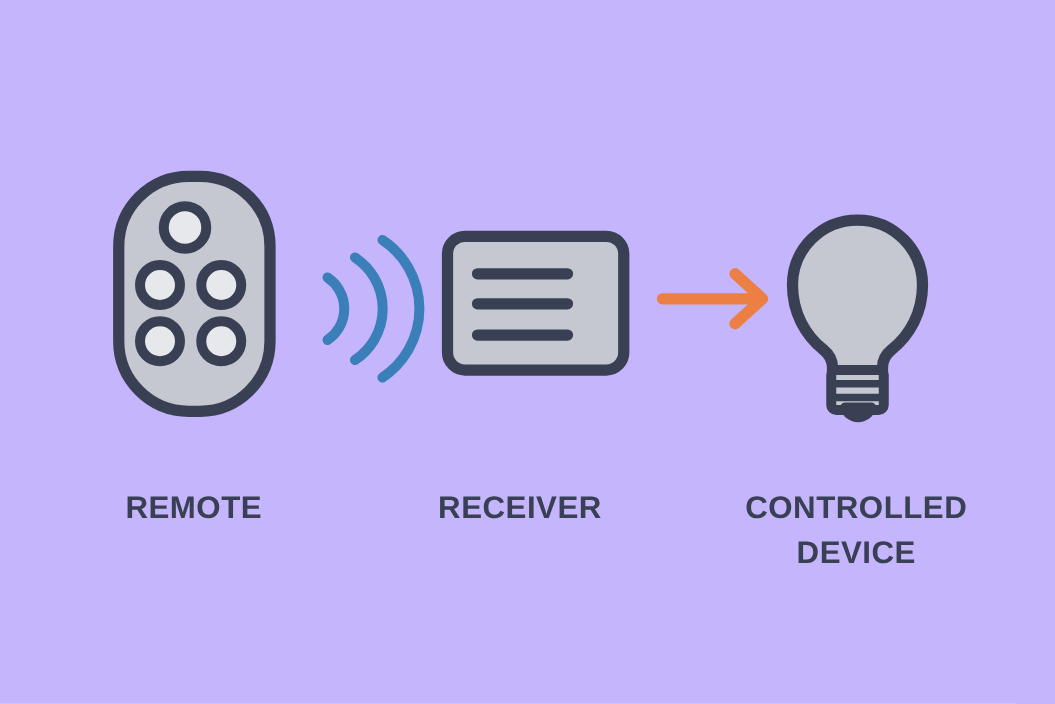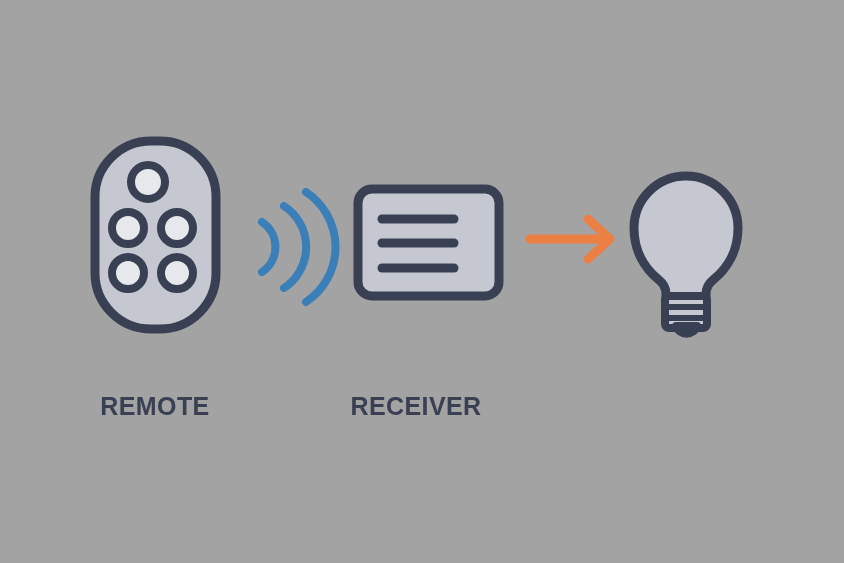--- a/index.html
+++ b/index.html
@@ -9,21 +9,21 @@
   body {
     width: 844px;
     height: 563px;
     overflow: hidden;
     font-family: "Liberation Sans", sans-serif;
   }
   #diagram-root {
     position: relative;
     width: 844px;
     height: 563px;
-    background: #a3a3a3;
+    background: #c4b5fd;
   }
   #scene-svg {
     position: absolute;
     left: 0;
     top: 0;
     width: 844px;
     height: 563px;
     display: block;
   }
   .stage-label {
@@ -108,14 +108,16 @@
 
       <path d="M 676 326 L 697 326 A 11 11 0 0 1 676 326 Z" fill="#c5c8d0" stroke="#3a4054" stroke-width="8" stroke-linejoin="round"></path>
     </g>
 
   </svg>
 
   <div class="stage-label" id="label-remote">REMOTE</div>
 
   <div class="stage-label" id="label-receiver">RECEIVER</div>
 
+  <div class="stage-label" id="label-device">CONTROLLED
+DEVICE</div>
 
 </div>
 
 </body></html>

